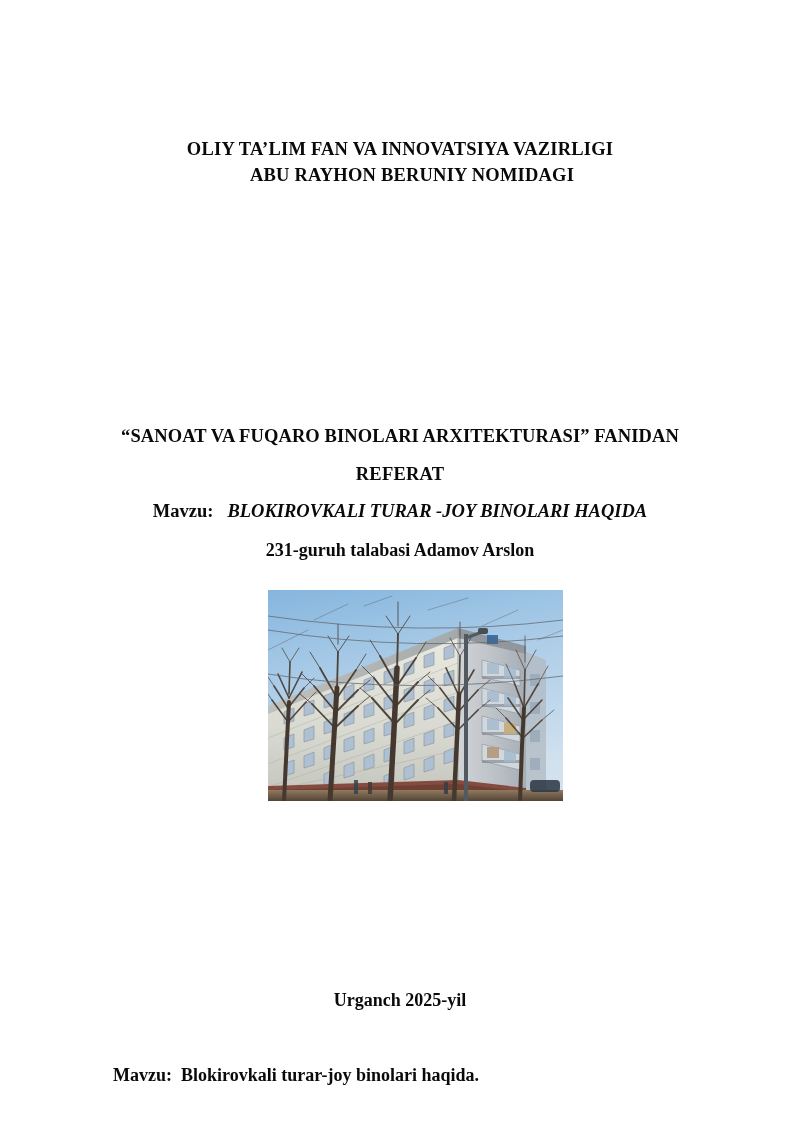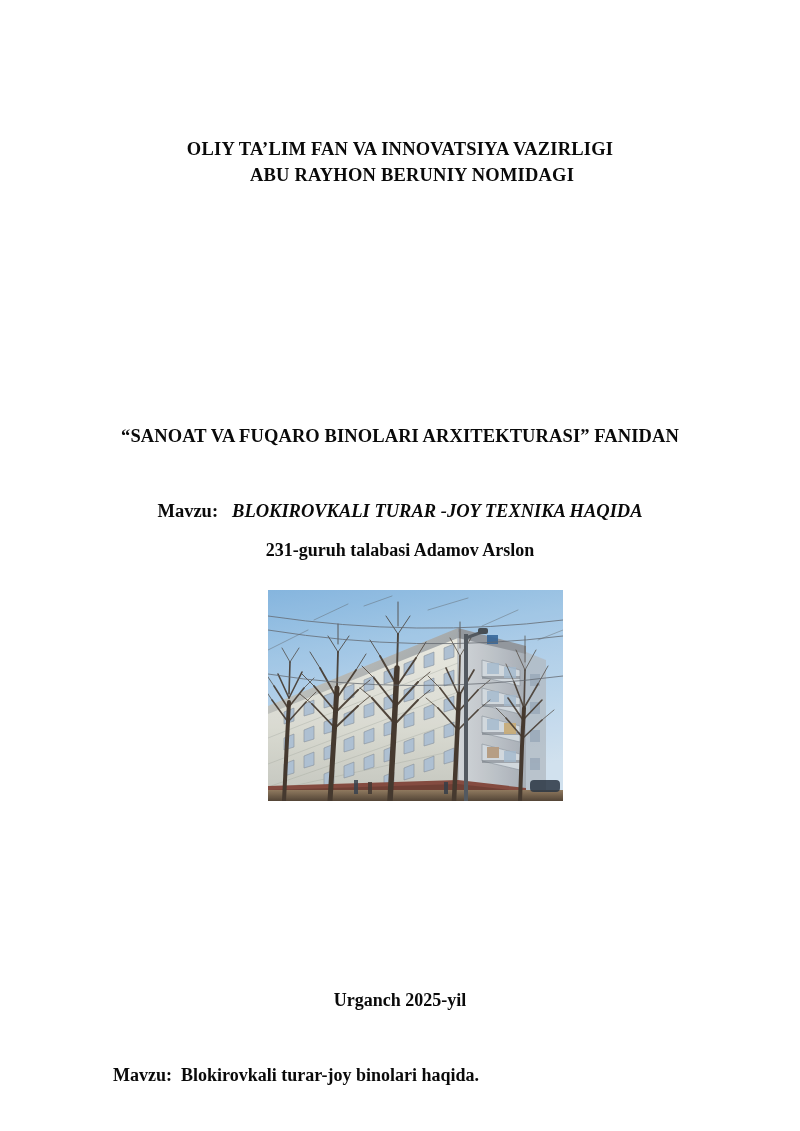--- a/index.html
+++ b/index.html
@@ -96,23 +96,24 @@
 </style>
 </head>
 <body>
 
 <div class="page">
 
   <div class="center-line hdr2">OLIY TA’LIM FAN VA INNOVATSIYA VAZIRLIGI</div>
   <div class="center-line hdr3">ABU RAYHON  BERUNIY  NOMIDAGI</div>
 
   <div class="center-line title-main">“SANOAT  VA  FUQARO  BINOLARI  ARXITEKTURASI” FANIDAN</div>
+  <div class="center-line title-sub">REFERAT</div>
 
   <div class="mavzu-line">
-    <span class="mavzu-label">Mavzu:</span><span class="mavzu-value">BLOKIROVKALI  TURAR -JOY TEXNIKA HAQIDA</span>
+    <span class="mavzu-label">Mavzu:</span><span class="mavzu-value">BLOKIROVKALI  TURAR -JOY BINOLARI HAQIDA</span>
   </div>
 
   <div class="center-line student-line">231-guruh  talabasi  Adamov Arslon</div>
 
   <div class="photo-frame">
     <svg width="295" height="211" viewBox="0 0 295 211" xmlns="http://www.w3.org/2000/svg">
       <defs>
         <linearGradient id="skyGrad" x1="0" y1="0" x2="0.25" y2="1">
           <stop offset="0%" stop-color="#7fb2dd"></stop>
           <stop offset="45%" stop-color="#a9cbe7"></stop>

